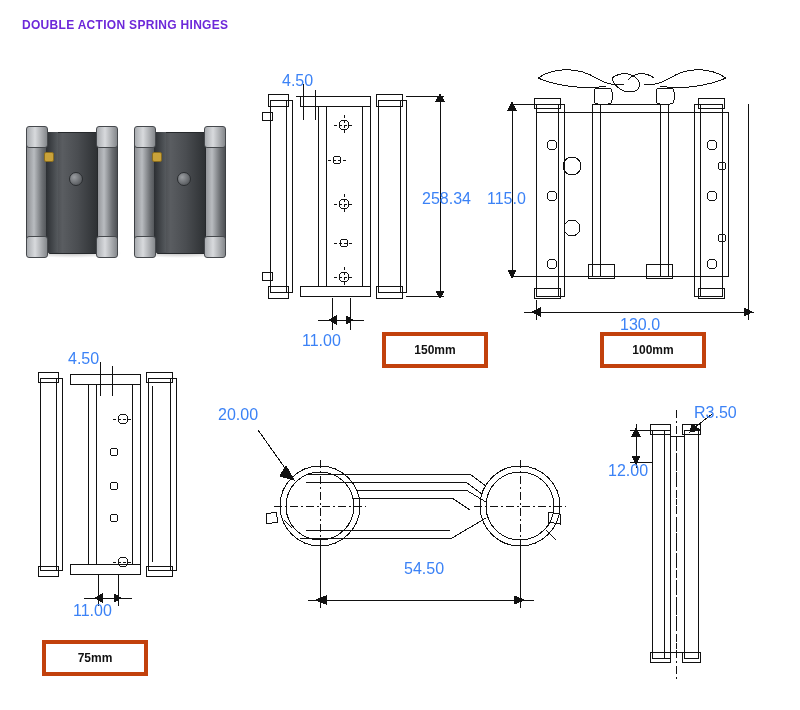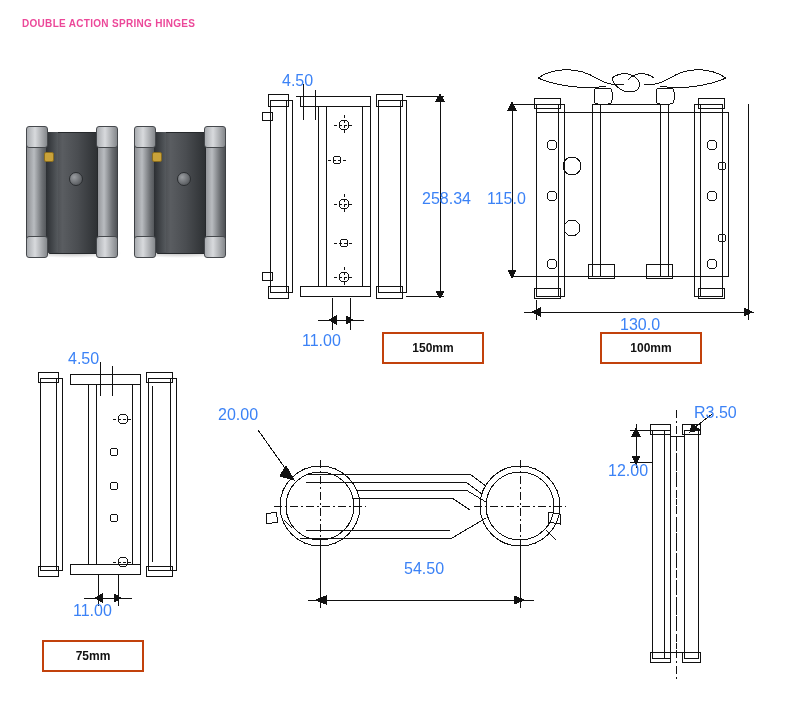--- a/index.html
+++ b/index.html
@@ -6,29 +6,29 @@
   body{
     width:800px;height:710px;
     background:#ffffff;
     font-family:"Liberation Sans", sans-serif;
     color:#111;
     position:relative;
     overflow:hidden;
   }
   .title{
     position:absolute;left:22px;top:18px;
-    font-size:10px;font-weight:bold;letter-spacing:.3px;color:#ec4899;
+    font-size:12px;font-weight:bold;letter-spacing:.3px;color:#6d28d9;
   }
   .canvas{position:absolute;left:0;top:0;width:800px;height:710px;}
   .dim{
     position:absolute;font-size:16px;color:#3b82f6;white-space:nowrap;
     font-family:"Liberation Sans", sans-serif;
   }
   .label-box{
-    position:absolute;border:2px solid #c2410c;background:#fff;
+    position:absolute;border:4px solid #c2410c;background:#fff;
     display:flex;align-items:center;justify-content:center;
     font-size:12px;font-weight:bold;color:#111;
   }
   
   .photo{position:absolute;left:18px;top:128px;width:218px;height:128px;}
   .hinge{position:absolute;top:0;width:100px;height:128px;}
   .hinge .leafL,.hinge .leafR{
     position:absolute;top:10px;width:20px;height:108px;border-radius:3px;
     background:linear-gradient(90deg,#8e9094 0%,#b9bcc0 35%,#6e7175 75%,#4e5155 100%);
     border:1px solid #3c3f43;

